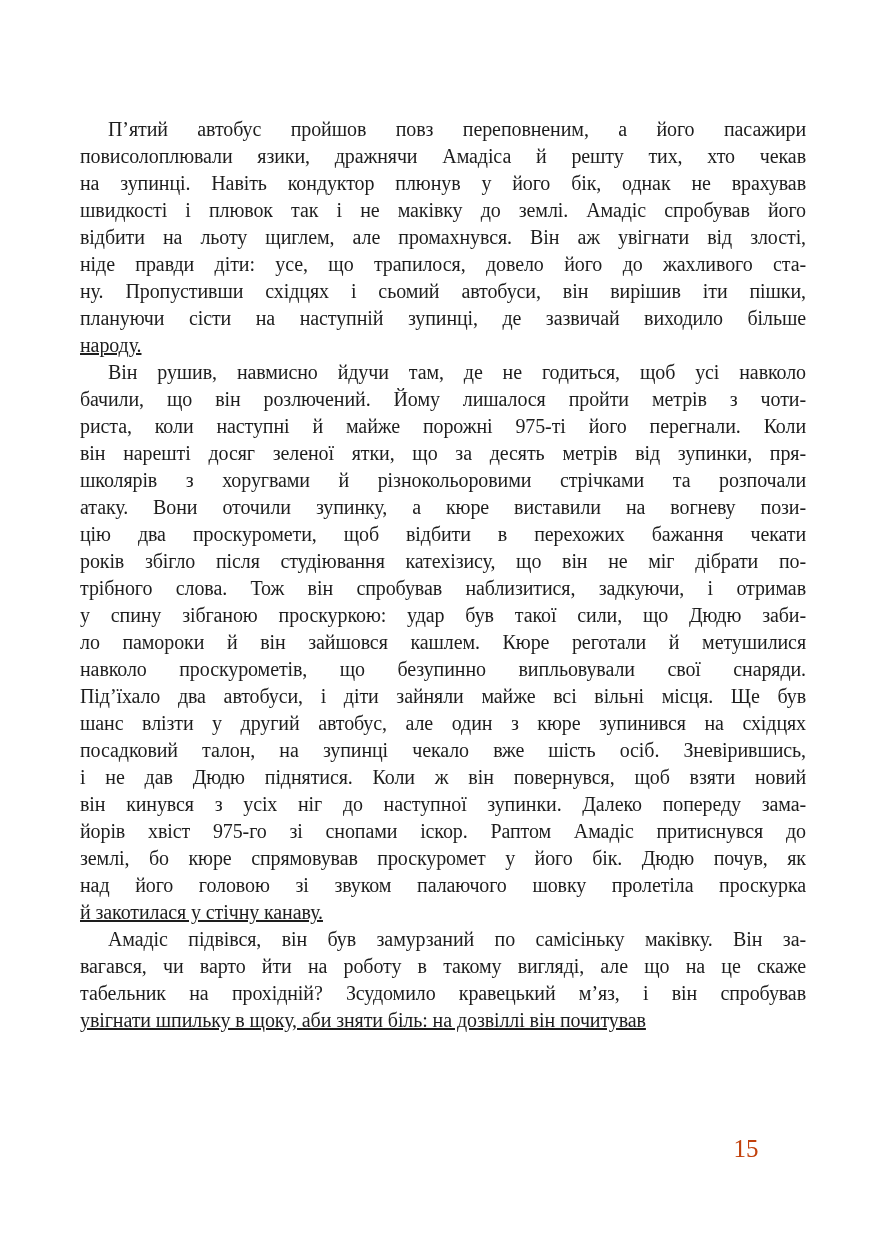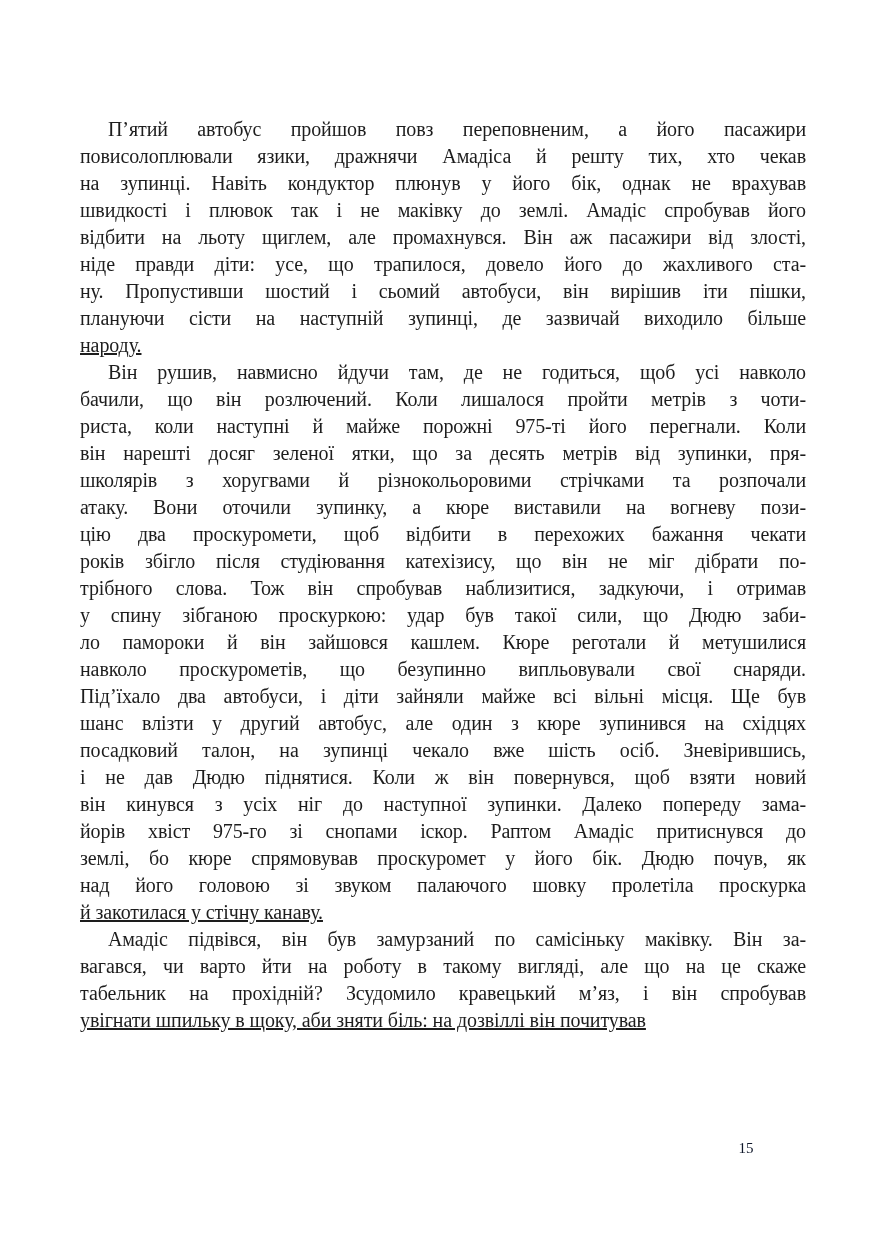--- a/index.html
+++ b/index.html
@@ -35,44 +35,44 @@
     overflow: hidden;
   }
   .line.first { text-indent: 28px; }
   .line.last { text-align-last: left; text-decoration: underline; }
   .page-number {
     position: absolute;
     left: 726px;
     top: 1135px;
     width: 40px;
     text-align: center;
-    color: #0f172a;
-    font-size: 15px;
+    color: #c2410c;
+    font-size: 25px;
     line-height: 27px;
   }
 </style>
 </head>
 <body>
 
 <div class="book-page">
   <div class="text-block">
       <div class="paragraph">
         <div class="line first">П’ятий автобус пройшов повз переповненим, а його пасажири</div>
         <div class="line">повисолоплювали язики, дражнячи Амадіса й решту тих, хто чекав</div>
         <div class="line">на зупинці. Навіть кондуктор плюнув у його бік, однак не врахував</div>
         <div class="line">швидкості і плювок так і не маківку до землі. Амадіс спробував його</div>
-        <div class="line">відбити на льоту щиглем, але промахнувся. Він аж пасажири від злості,</div>
+        <div class="line">відбити на льоту щиглем, але промахнувся. Він аж увігнати від злості,</div>
         <div class="line">ніде правди діти: усе, що трапилося, довело його до жахливого ста-</div>
-        <div class="line">ну. Пропустивши шостий і сьомий автобуси, він вирішив іти пішки,</div>
+        <div class="line">ну. Пропустивши східцях і сьомий автобуси, він вирішив іти пішки,</div>
         <div class="line">плануючи сісти на наступній зупинці, де зазвичай виходило більше</div>
         <div class="line last">народу.</div>
       </div>
       <div class="paragraph">
         <div class="line first">Він рушив, навмисно йдучи там, де не годиться, щоб усі навколо</div>
-        <div class="line">бачили, що він розлючений. Коли лишалося пройти метрів з чоти-</div>
+        <div class="line">бачили, що він розлючений. Йому лишалося пройти метрів з чоти-</div>
         <div class="line">риста, коли наступні й майже порожні 975-ті його перегнали. Коли</div>
         <div class="line">він нарешті досяг зеленої ятки, що за десять метрів від зупинки, пря-</div>
         <div class="line">школярів з хоругвами й різнокольоровими стрічками та розпочали</div>
         <div class="line">атаку. Вони оточили зупинку, а кюре виставили на вогневу пози-</div>
         <div class="line">цію два проскуромети, щоб відбити в перехожих бажання чекати</div>
         <div class="line">років збігло після студіювання катехізису, що він не міг дібрати по-</div>
         <div class="line">трібного слова. Тож він спробував наблизитися, задкуючи, і отримав</div>
         <div class="line">у спину зібганою проскуркою: удар був такої сили, що Дюдю заби-</div>
         <div class="line">ло памороки й він зайшовся кашлем. Кюре реготали й метушилися</div>
         <div class="line">навколо проскурометів, що безупинно випльовували свої снаряди.</div>

